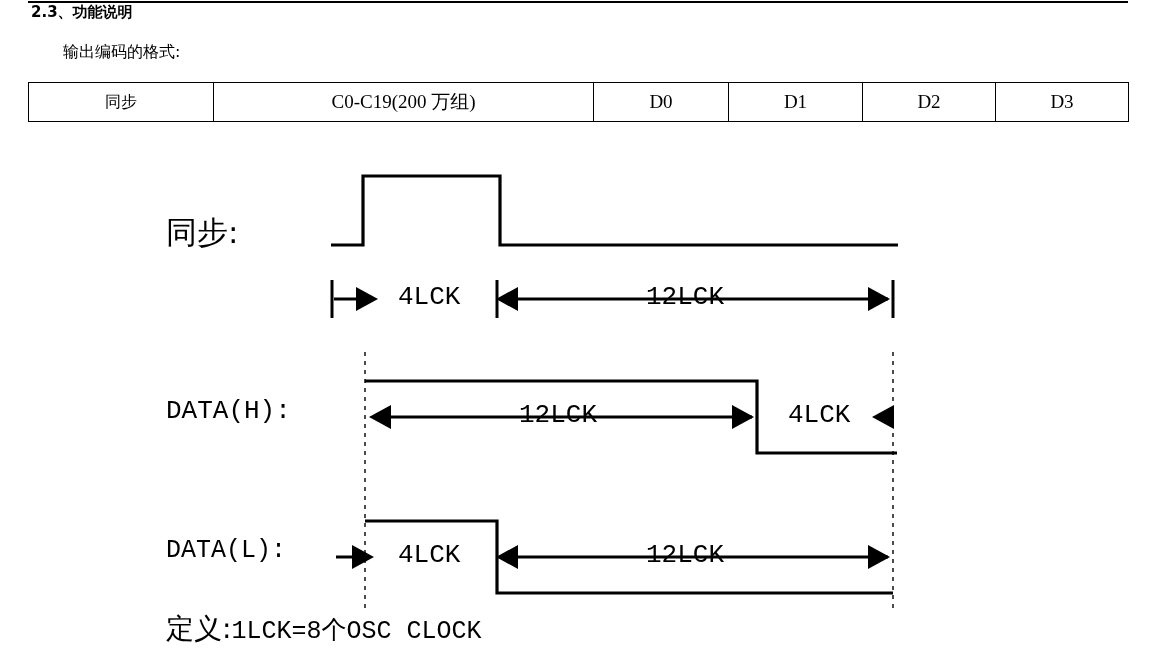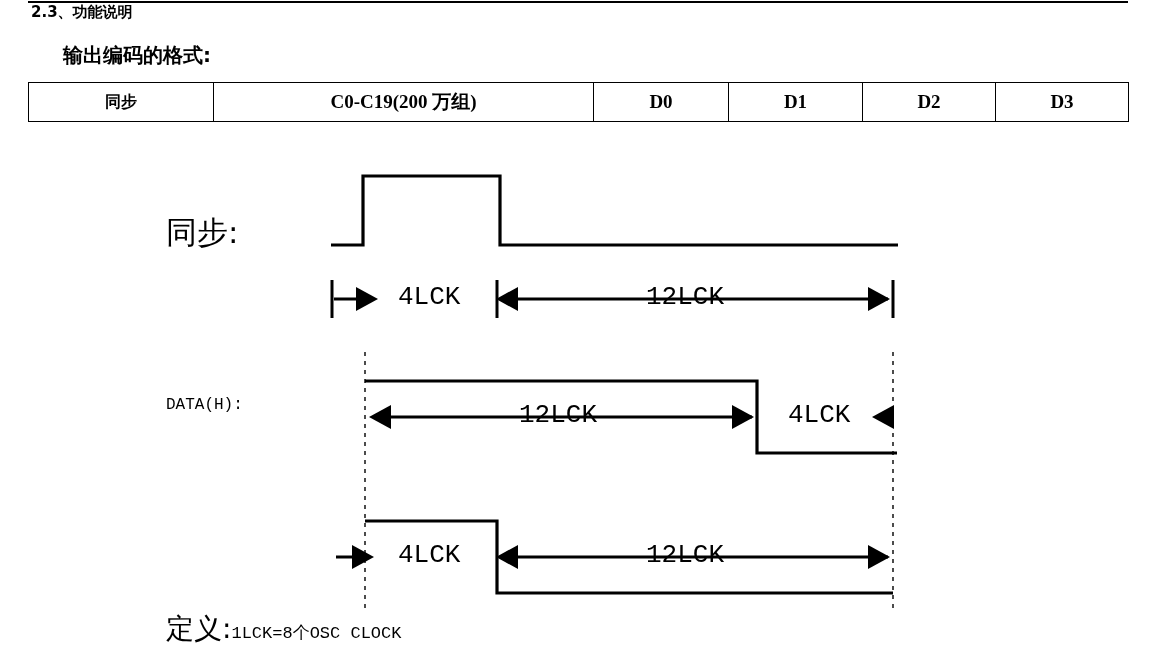--- a/index.html
+++ b/index.html
@@ -38,33 +38,31 @@
     font-weight: bold;
     font-size: 15px;
     letter-spacing: 0px;
     white-space: nowrap;
   }
   .subtitle {
     position: absolute;
     left: 63px;
     top: 42px;
     font-family: "DejaVu Sans", sans-serif;
-    font-size: 20px;
-    white-space: nowrap;
-    font-weight: bold;
+    font-size: 16px;
+    white-space: nowrap;
   }
   
   .fmt-table {
     position: absolute;
     left: 28px;
     top: 82px;
     border-collapse: collapse;
     table-layout: fixed;
     width: 1100px;
-    font-weight: bold;
   }
   .fmt-table td {
     border: 1px solid #000;
     height: 38px;
     text-align: center;
     vertical-align: middle;
     font-family: "Liberation Serif", serif;
     font-size: 19px;
     padding: 0;
   }
@@ -87,38 +85,38 @@
   .label-sync {
     left: 166px;
     top: 72px;
     font-family: "DejaVu Sans", sans-serif;
     font-size: 31px;
   }
   .label-datah {
     left: 166px;
     top: 256px;
     font-family: "Liberation Mono", monospace;
-    font-size: 16px;
+    font-size: 26px;
   }
   .label-datal {
     left: 166px;
     top: 396px;
     font-family: "Liberation Mono", monospace;
     font-size: 25px;
   }
   .label-def {
     left: 166px;
     top: 470px;
     font-family: "DejaVu Sans", sans-serif;
     font-size: 28px;
     white-space: nowrap;
   }
   .label-def .mono {
     font-family: "Liberation Mono", monospace;
-    font-size: 17px;
+    font-size: 25px;
   }
   .tick-text {
     position: absolute;
     font-family: Liberation Mono, monospace;
     font-size: 26px;
     white-space: nowrap;
   }
   svg.wave {
     position: absolute;
     left: 0;
@@ -155,20 +153,21 @@
         <td>D2</td>
         <td>D3</td>
       </tr>
     </tbody>
   </table>
 
   <div class="diagram">
 
     <div class="row-label label-sync">同步:</div>
     <div class="row-label label-datah">DATA(H):</div>
+    <div class="row-label label-datal">DATA(L):</div>
 
     <div class="row-label label-def"><span>定义:</span><span class="mono">1LCK=8个OSC  CLOCK</span></div>
 
     <div class="tick-text" style="left:398px; top:142px;">4LCK</div>
     <div class="tick-text" style="left:646px; top:142px;">12LCK</div>
     <div class="tick-text" style="left:519px; top:260px;">12LCK</div>
     <div class="tick-text" style="left:788px; top:260px;">4LCK</div>
     <div class="tick-text" style="left:398px; top:400px;">4LCK</div>
     <div class="tick-text" style="left:646px; top:400px;">12LCK</div>
 

